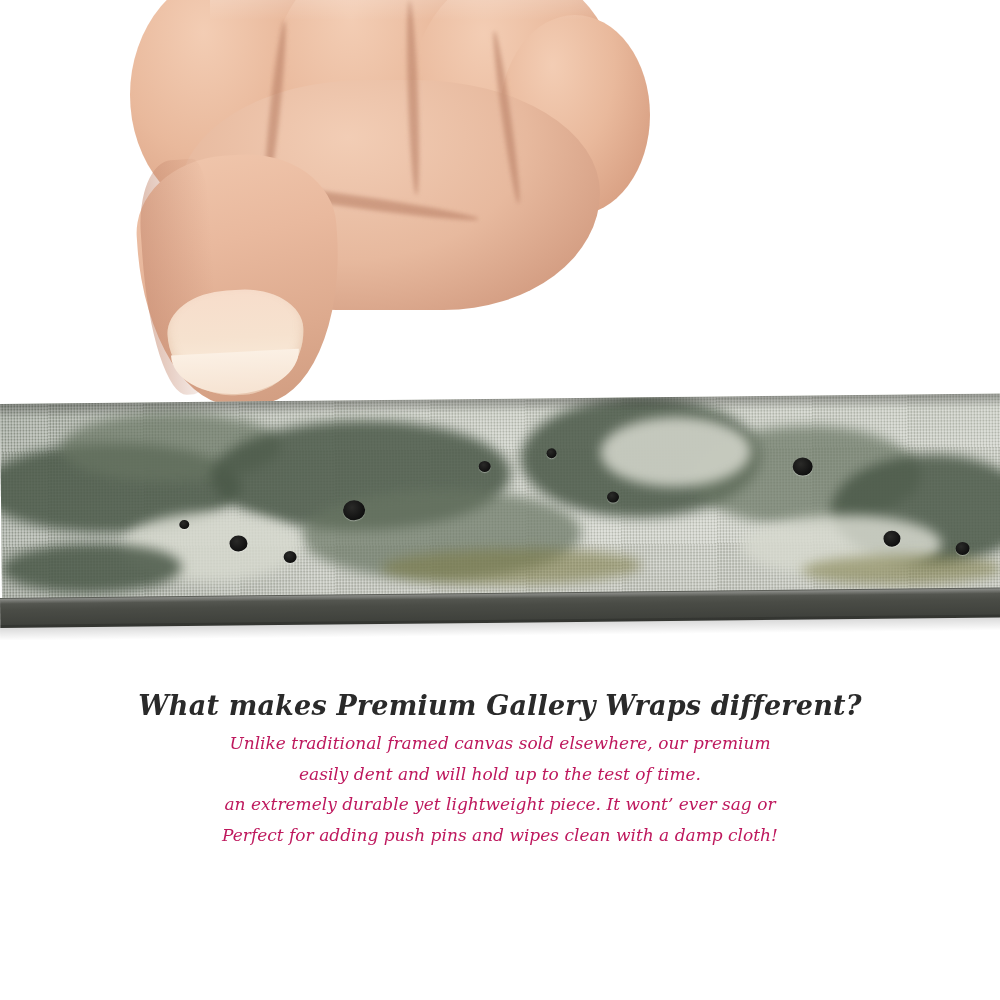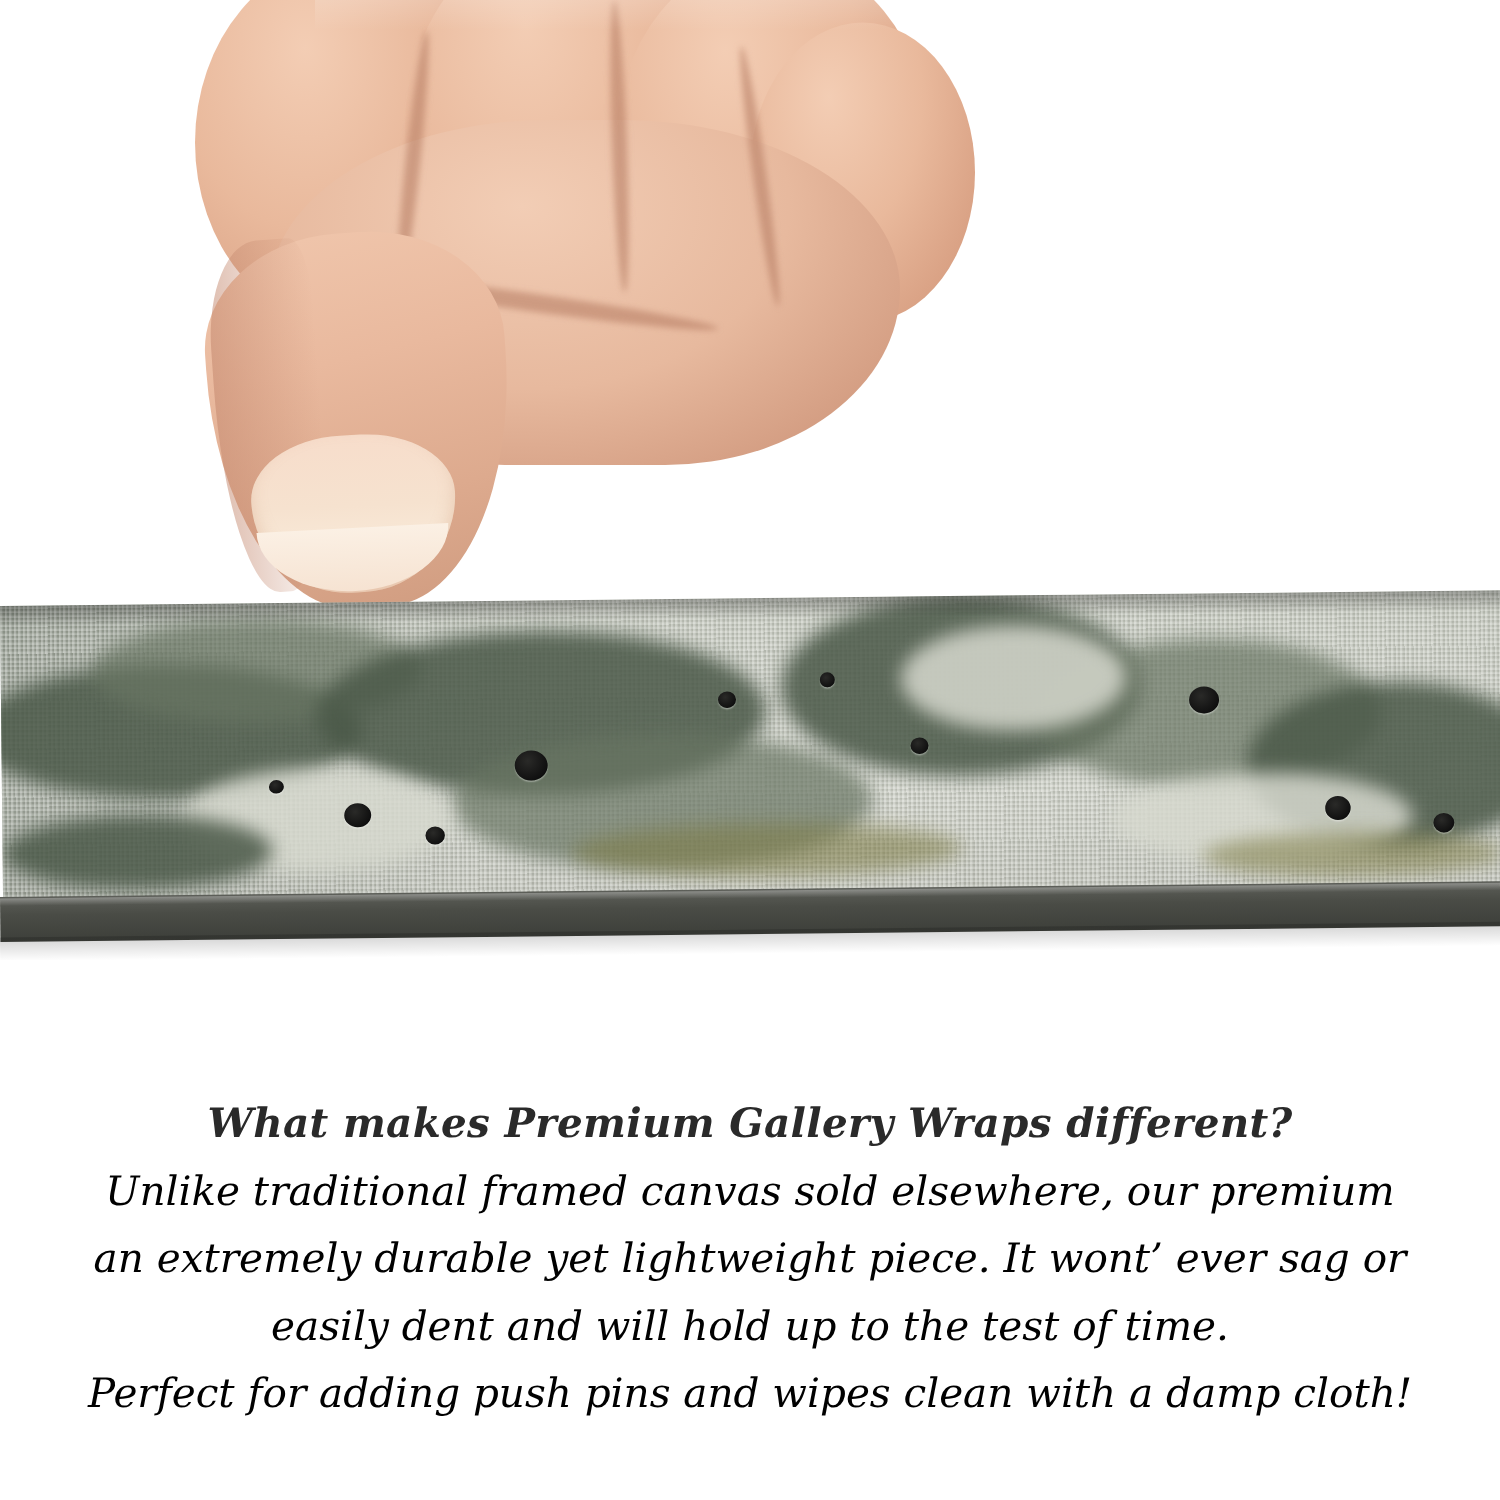--- a/index.html
+++ b/index.html
@@ -208,35 +208,34 @@
 
   
   .caption {
     position: absolute;
     left: 0;
     top: 690px;
     width: 1000px;
     text-align: center;
     font-family: "DejaVu Serif", serif;
     color: #2a2a2a;
-    margin-top: 44px;
   }
   .caption-title {
     font-size: 27px;
     font-style: italic;
     font-weight: 700;
     letter-spacing: 0.2px;
     margin-bottom: 10px;
   }
   .caption-body p {
     margin: 0 0 6px 0;
-    font-size: 27px;
+    font-size: 17px;
     font-style: italic;
     line-height: 1.45;
-    color: #000000;
+    color: #be185d;
   }
 </style>
 </head>
 <body>
 
 <div class="page">
 
   <div class="photo">
 
     <div class="hand">
@@ -290,19 +289,19 @@
 
     <div class="strip-edge-bottom"></div>
     <div class="strip-edge-shine"></div>
     <div class="under-shadow"></div>
   </div>
 
   <div class="caption">
     <div class="caption-title">What makes Premium Gallery Wraps different?</div>
     <div class="caption-body">
       <p>Unlike traditional framed canvas sold elsewhere, our premium</p>
+      <p>easily dent and will hold up to the test of time.</p>
       <p>an extremely durable yet lightweight piece. It wont’ ever sag or</p>
-      <p>easily dent and will hold up to the test of time.</p>
       <p>Perfect for adding push pins and wipes clean with a damp cloth!</p>
     </div>
   </div>
 
 </div>
 
 </body></html>

